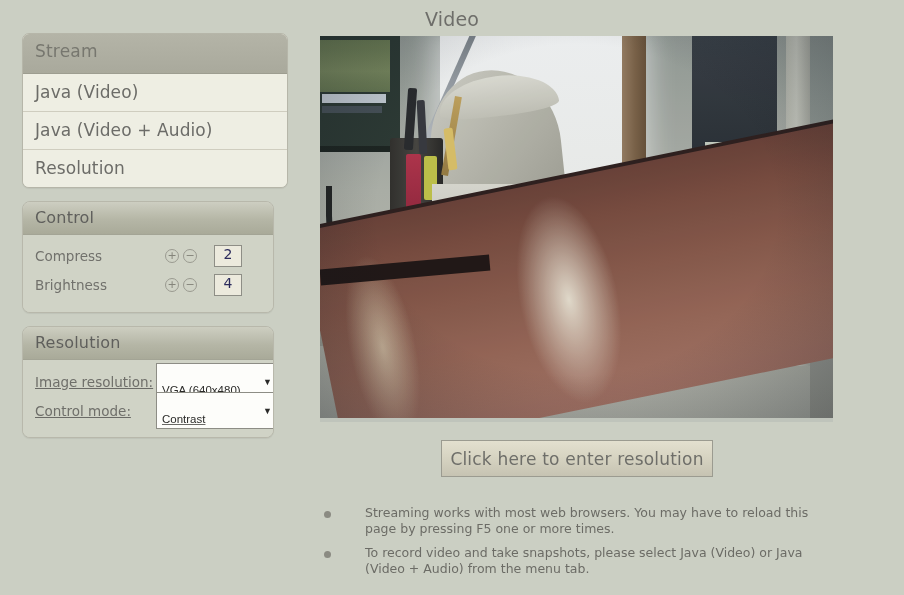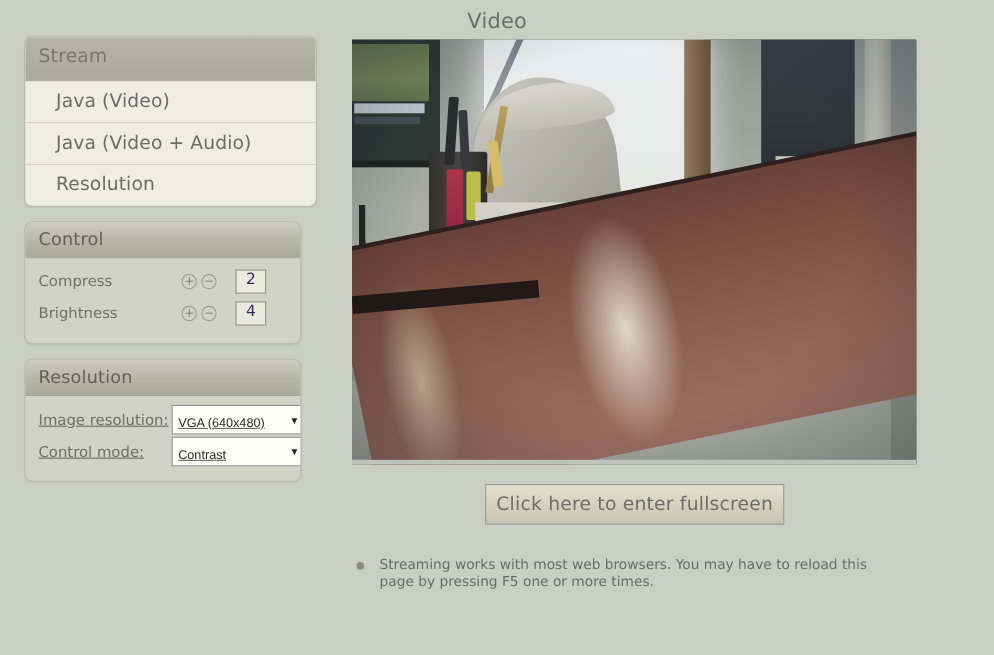--- a/index.html
+++ b/index.html
@@ -48,21 +48,21 @@
     background: linear-gradient(to bottom, #b4b4a7 0%, #a9a99c 100%);
     color: #77776f;
     font-size: 17px;
     padding: 7px 12px 12px 12px;
     border-bottom: 1px solid #9d9d90;
     letter-spacing: 0.2px;
   }
   .menu-item {
     font-size: 17px;
     color: #6c6c68;
-    padding: 8px 12px 9px 28px;
+    padding: 8px 12px 9px 12px;
     border-bottom: 1px solid #cfcdbf;
     background: #eeeee3;
     letter-spacing: 0.1px;
     cursor: pointer;
   }
   .menu-item:last-child {
     border-bottom: none;
   }
 
   
@@ -152,21 +152,21 @@
   }
   .select-box {
     position: relative;
     border: 1px solid #8d8d85;
     background: #fdfdfa;
     height: 19px;
     display: flex;
     align-items: center;
     font-size: 11.5px;
     color: #2a2a28;
-    padding: 6px 22px 0 5px;
+    padding: 16px 22px 0 5px;
     min-width: 93px;
     cursor: pointer;
     font-family: "Liberation Sans", sans-serif;
   }
   .select-box.wide { min-width: 93px; }
   .select-arrow {
     position: absolute;
     right: 5px;
     top: 50%;
     transform: translateY(-50%);
@@ -507,20 +507,21 @@
   
   .notes {
     position: absolute;
     left: 320px;
     top: 505px;
     width: 510px;
   }
   .note {
     display: flex;
     margin-bottom: 9px;
+    gap: 20px;
   }
   .note-bullet {
     flex: 0 0 auto;
     width: 7px;
     height: 7px;
     border-radius: 50%;
     background: #8b8b82;
     margin: 6px 14px 0 4px;
   }
   .note-text {
@@ -655,20 +656,24 @@
     <div class="v-desk-edge"></div>
     <div class="v-desk"></div>
     <div class="v-desk-bar"></div>
 
     <div class="v-tint"></div>
     <div class="v-vig"></div>
     <div class="v-bottom-strip"></div>
   </div>
 </div>
 
-<button class="fullscreen-btn">Click here to enter fullscreen</button>
+<button class="fullscreen-btn">Click here to enter resolution</button>
 
 <div class="notes">
   <div class="note">
     <span class="note-bullet"></span>
     <span class="note-text">Streaming works with most web browsers. You may have to reload this page by pressing F5 one or more times.</span>
   </div>
+  <div class="note">
+    <span class="note-bullet"></span>
+    <span class="note-text">To record video and take snapshots, please select Java (Video) or Java (Video + Audio) from the menu tab.</span>
+  </div>
 </div>
 
 </body></html>

